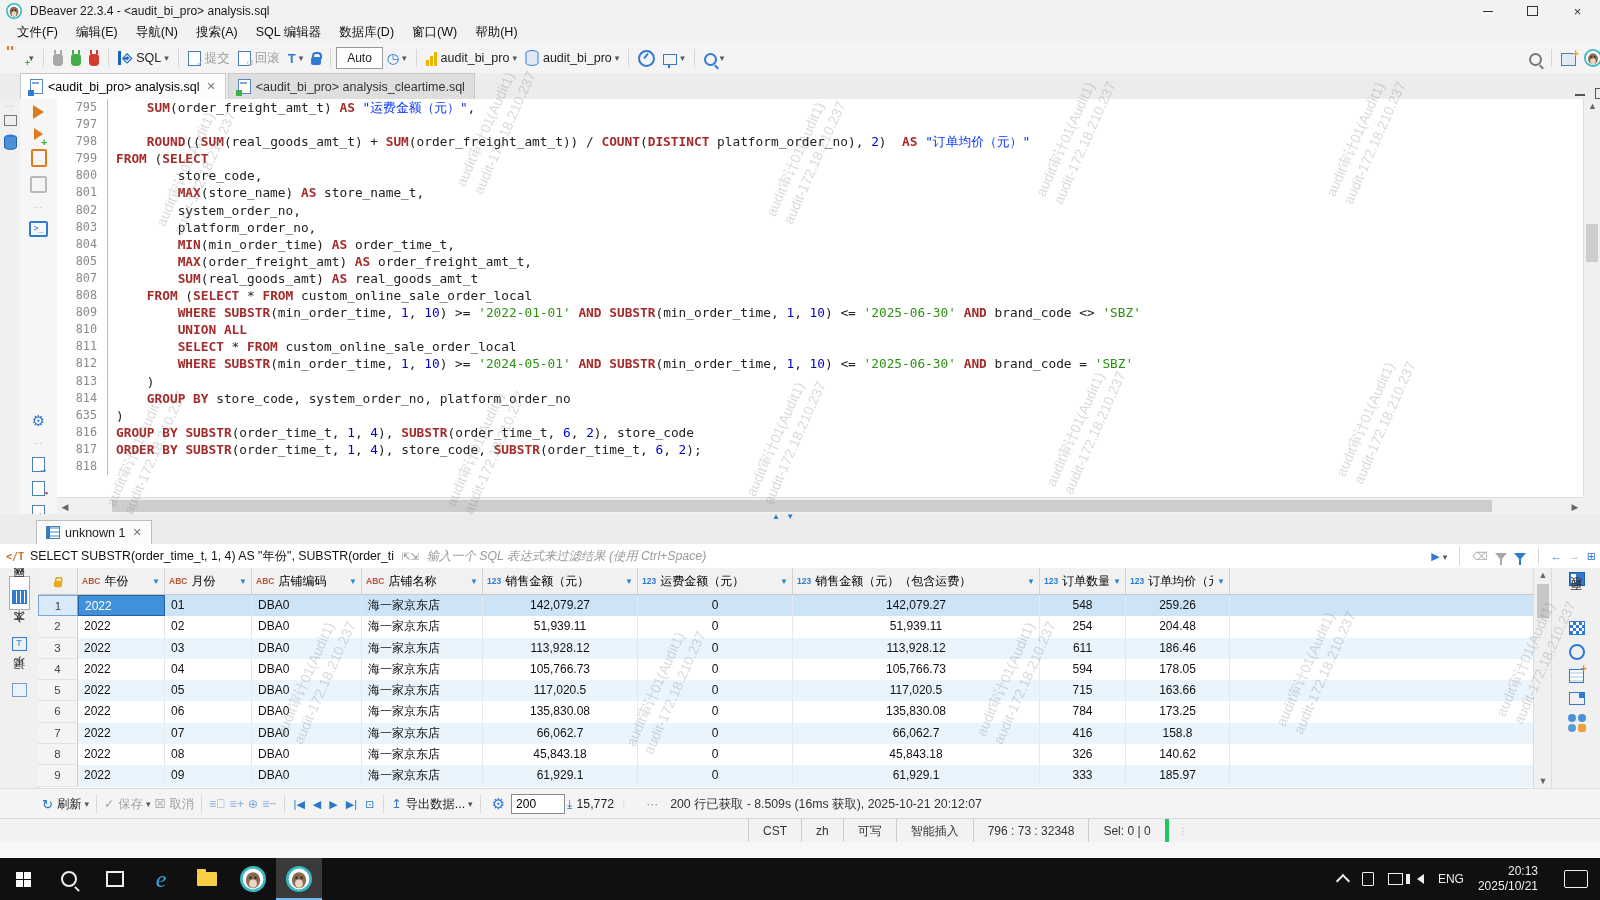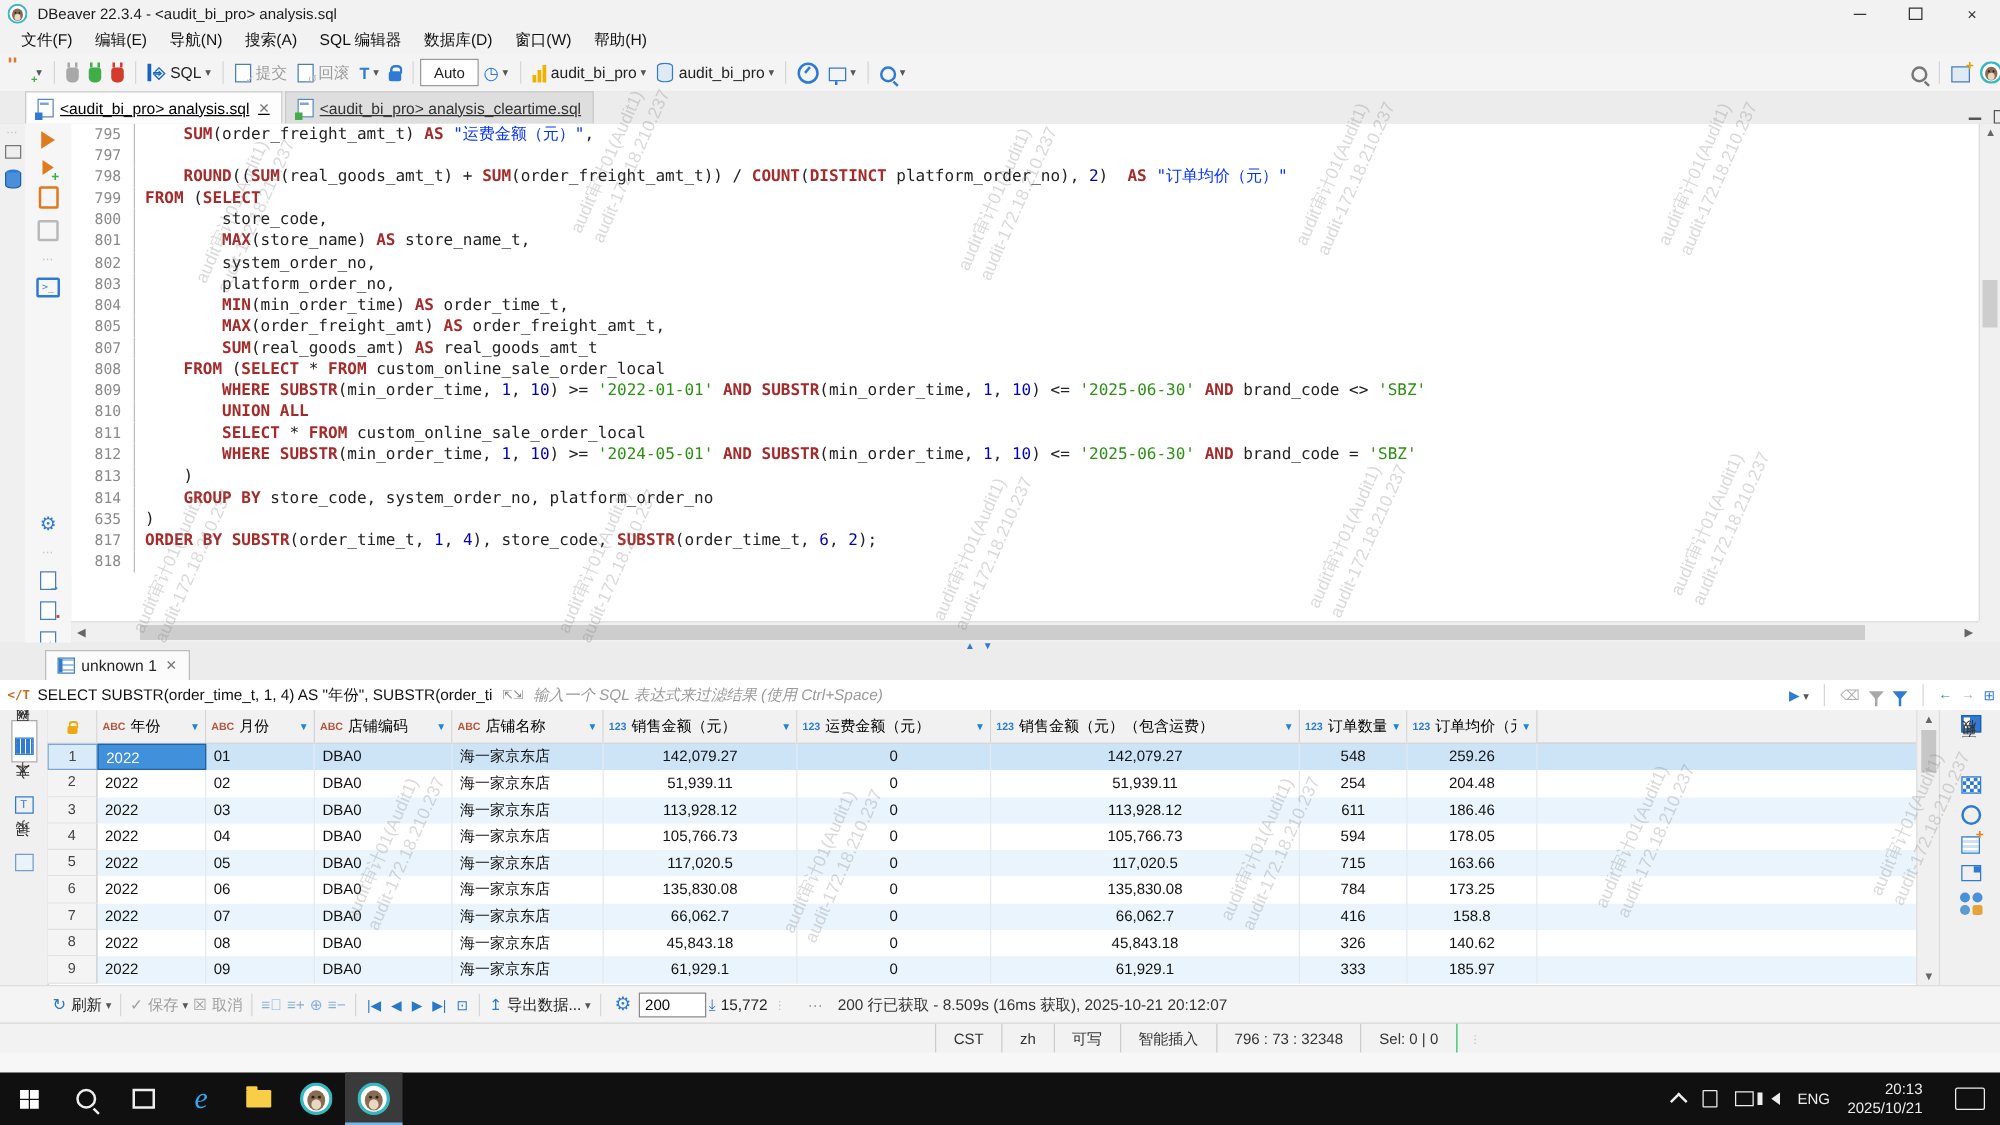--- a/index.html
+++ b/index.html
@@ -45,21 +45,21 @@
   .ic-gauge:before{content:'';position:absolute;left:5px;top:1px;width:2px;height:6px;background:#2f7bd3;transform:rotate(40deg);}
   .ic-net{width:12px;height:9px;border:1.5px solid #2f7bd3;margin-top:3px;position:relative;}
   .ic-net:before{content:'';position:absolute;left:4px;bottom:-4px;width:2px;height:3px;background:#2f7bd3;}
   .ic-search{width:9px;height:9px;border:2px solid #2f7bd3;border-radius:50%;position:relative;margin-top:2px;}
   .ic-search:after{content:'';position:absolute;right:-4px;bottom:-4px;width:5px;height:2px;background:#2f7bd3;transform:rotate(45deg);}
   .ic-search.gray{border-color:#777;} .ic-search.gray:after{background:#777;}
   .ic-panelstar{width:13px;height:11px;border:1.5px solid #4a7fb5;background:#dfeaf5;position:relative;margin-top:2px;}
   .ic-panelstar:after{content:'+';position:absolute;right:-4px;top:-7px;color:#e8a000;font-weight:bold;font-size:11px;}
   
   #tabbar{left:0;top:73px;width:1600px;height:26px;background:#ececec;display:flex;align-items:flex-end;padding-left:20px;border-bottom:1px solid #d8d8d8;}
-  .etab{display:flex;align-items:center;height:25px;padding:0 9px;border:1px solid #c9c9c9;border-bottom:none;background:#dedede;font-size:12.5px;color:#333;margin-right:2px;text-decoration:underline;}
+  .etab{display:flex;align-items:center;height:25px;padding:0 9px;border:1px solid #c9c9c9;border-bottom:none;background:#dedede;font-size:12.5px;color:#333;margin-right:2px;}
   .etab.active{background:#fdfdfd;color:#000;}
   .etab .x{margin-left:7px;color:#777;font-size:11px;}
   .ic-file{width:11px;height:13px;background:#fff;border:1px solid #5a86c0;position:relative;margin-right:5px;}
   .ic-file:before{content:'';position:absolute;left:1px;top:2px;width:7px;height:2px;background:#7aa6dd;}
   .ic-file:after{content:'';position:absolute;left:-3px;bottom:-3px;width:6px;height:6px;background:#2f7bd3;}
   .ic-file.grn:after{background:#3fae49;}
   .minmax{margin-left:auto;display:flex;align-items:center;margin-right:14px;gap:10px;}
   .mm1{width:10px;height:3px;border-bottom:2px solid #555;}
   .mm2{width:9px;height:9px;border:1.5px solid #555;}
   
@@ -160,21 +160,21 @@
   .blue-t{color:#2878c8;}
   .ic-refresh{color:#2878c8;font-size:13px;}
   .navg{color:#2878c8;font-size:11px;margin:0 4px;}
   .fetch-input{width:44px;height:18px;border:1px solid #8a8a8a;font-size:12px;padding:0 4px;text-align:left;}
   .status-text{margin-left:12px;font-size:12.3px;color:#333;}
   .ellipsis{color:#888;margin-left:14px;}
   
   #statusbar{left:0;top:818px;width:1600px;height:24px;background:#f2f2f2;border-top:1px solid #d8d8d8;display:flex;align-items:center;}
   #statusbar-cells{margin-left:748px;display:flex;height:100%;align-items:stretch;}
   .sb-cell{display:flex;align-items:center;padding:0 14px;border-left:1px solid #ccc;font-size:12px;color:#333;white-space:nowrap;}
-  .sb-cell:last-child{border-right:1px solid #22c55e;}
+  .sb-cell:last-child{border-right:4px solid #22c55e;}
   #win-bottom{left:0;top:842px;width:1600px;height:16px;background:#f7f7f7;}
   
   #taskbar{left:0;top:858px;width:1600px;height:42px;background:#101010;display:flex;align-items:center;}
   .tb-ic{width:46px;height:42px;display:flex;align-items:center;justify-content:center;flex:0 0 auto;}
   .tb-ic.active{background:#3a3a3a;box-shadow:inset 0 -2px 0 #76b9ed;}
   .win-logo{display:grid;grid-template-columns:7px 7px;grid-template-rows:7px 7px;gap:1px;}
   .win-logo i{background:#fff;display:block;}
   .tb-search{width:12px;height:12px;border:2px solid #eee;border-radius:50%;position:relative;}
   .tb-search:after{content:'';position:absolute;right:-5px;bottom:-5px;width:6px;height:2px;background:#eee;transform:rotate(45deg);}
   .tb-task{width:14px;height:12px;border:2px solid #eee;}
@@ -392,20 +392,21 @@
         <div class="cline"><span class="lnum">805</span><span class="lcode">        <span class="tk-kw">MAX</span>(order_freight_amt) <span class="tk-kw">AS</span> order_freight_amt_t,</span></div>
         <div class="cline"><span class="lnum">807</span><span class="lcode">        <span class="tk-kw">SUM</span>(real_goods_amt) <span class="tk-kw">AS</span> real_goods_amt_t</span></div>
         <div class="cline"><span class="lnum">808</span><span class="lcode">    <span class="tk-kw">FROM</span> (<span class="tk-kw">SELECT</span> * <span class="tk-kw">FROM</span> custom_online_sale_order_local</span></div>
         <div class="cline"><span class="lnum">809</span><span class="lcode">        <span class="tk-kw">WHERE</span> <span class="tk-kw">SUBSTR</span>(min_order_time, <span class="tk-n">1</span>, <span class="tk-n">10</span>) &gt;= <span class="tk-s1">'2022-01-01'</span> <span class="tk-kw">AND</span> <span class="tk-kw">SUBSTR</span>(min_order_time, <span class="tk-n">1</span>, <span class="tk-n">10</span>) &lt;= <span class="tk-s1">'2025-06-30'</span> <span class="tk-kw">AND</span> brand_code &lt;&gt; <span class="tk-s1">'SBZ'</span></span></div>
         <div class="cline"><span class="lnum">810</span><span class="lcode">        <span class="tk-kw">UNION</span> <span class="tk-kw">ALL</span></span></div>
         <div class="cline"><span class="lnum">811</span><span class="lcode">        <span class="tk-kw">SELECT</span> * <span class="tk-kw">FROM</span> custom_online_sale_order_local</span></div>
         <div class="cline"><span class="lnum">812</span><span class="lcode">        <span class="tk-kw">WHERE</span> <span class="tk-kw">SUBSTR</span>(min_order_time, <span class="tk-n">1</span>, <span class="tk-n">10</span>) &gt;= <span class="tk-s1">'2024-05-01'</span> <span class="tk-kw">AND</span> <span class="tk-kw">SUBSTR</span>(min_order_time, <span class="tk-n">1</span>, <span class="tk-n">10</span>) &lt;= <span class="tk-s1">'2025-06-30'</span> <span class="tk-kw">AND</span> brand_code = <span class="tk-s1">'SBZ'</span></span></div>
         <div class="cline"><span class="lnum">813</span><span class="lcode">    )</span></div>
         <div class="cline"><span class="lnum">814</span><span class="lcode">    <span class="tk-kw">GROUP</span> <span class="tk-kw">BY</span> store_code, system_order_no, platform_order_no</span></div>
         <div class="cline"><span class="lnum">635</span><span class="lcode">)</span></div>
+        <div class="cline"><span class="lnum">816</span><span class="lcode"><span class="tk-kw">GROUP</span> <span class="tk-kw">BY</span> <span class="tk-kw">SUBSTR</span>(order_time_t, <span class="tk-n">1</span>, <span class="tk-n">4</span>), <span class="tk-kw">SUBSTR</span>(order_time_t, <span class="tk-n">6</span>, <span class="tk-n">2</span>), store_code</span></div>
         <div class="cline"><span class="lnum">817</span><span class="lcode"><span class="tk-kw">ORDER</span> <span class="tk-kw">BY</span> <span class="tk-kw">SUBSTR</span>(order_time_t, <span class="tk-n">1</span>, <span class="tk-n">4</span>), store_code, <span class="tk-kw">SUBSTR</span>(order_time_t, <span class="tk-n">6</span>, <span class="tk-n">2</span>);</span></div>
         <div class="cline"><span class="lnum">818</span><span class="lcode"></span></div>
       </div>
     </div>
   <div class="abs" id="ed-vscroll">
     <div class="scr-arrow">▲</div>
     <div class="abs" id="ed-vthumb"></div>
   </div>
   <div class="abs" id="ed-hscroll">
     <span class="h-arrow">◀</span>

